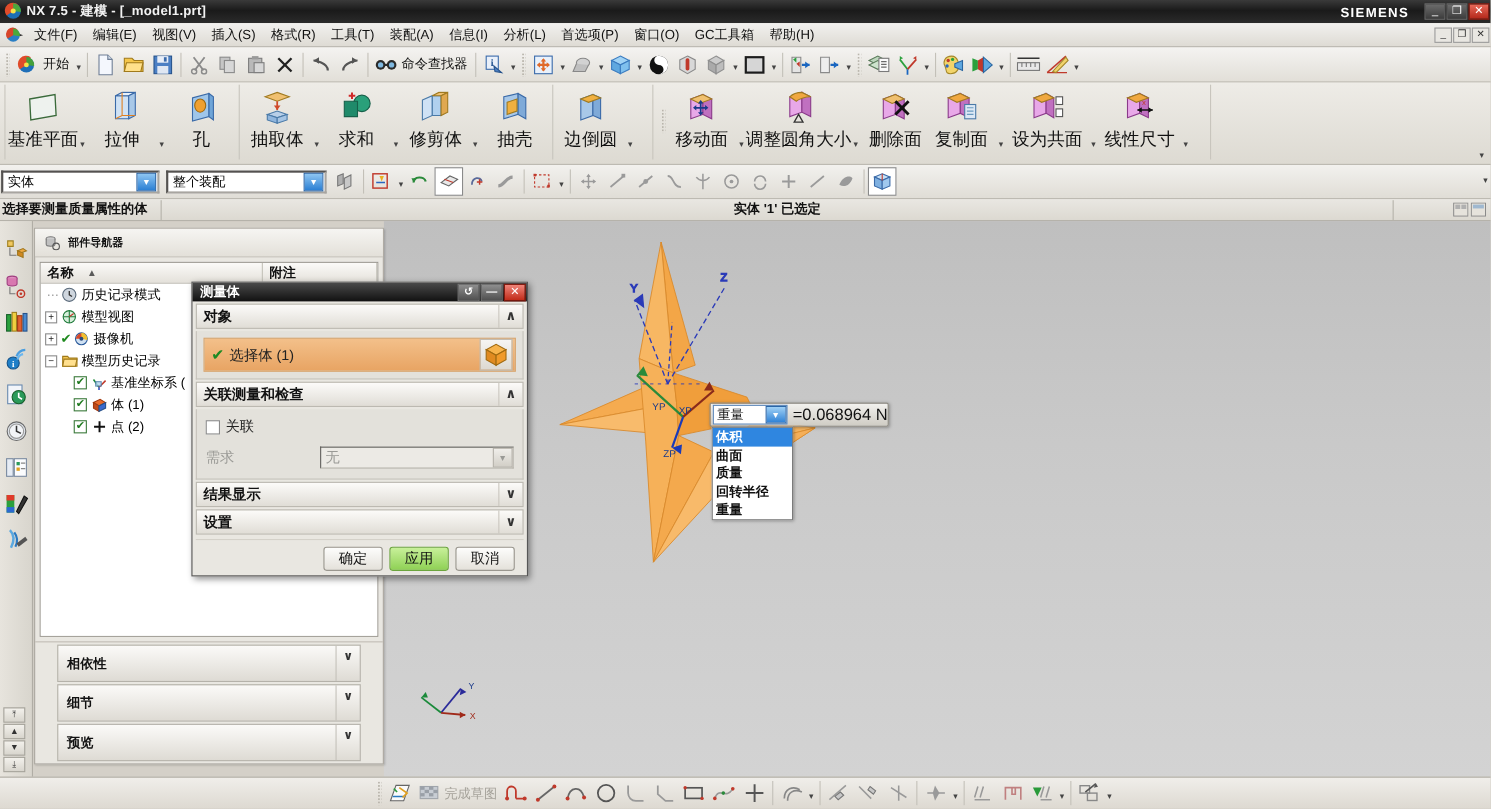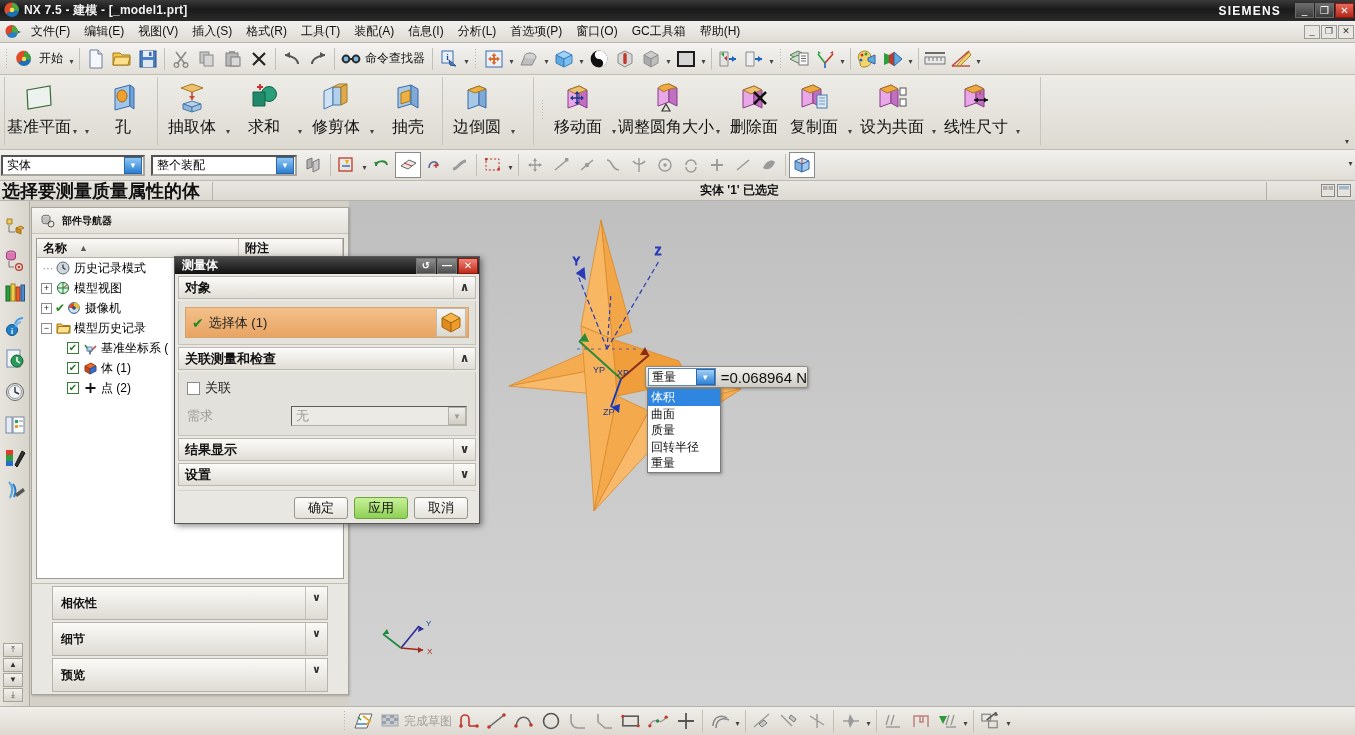--- a/index.html
+++ b/index.html
@@ -82,21 +82,21 @@
      background:linear-gradient(to bottom,#8fc6f2,#2a7fd4);
      border:1px solid #2a66a8; display:flex;align-items:center;justify-content:center;
      color:#fff;font-size:8px;}
 
   
   .cuebar{
     position:absolute; left:0; top:181px; width:1355px; height:20px;
     background:linear-gradient(to bottom,#e9e7e2,#dcd9d1);
     border-bottom:1px solid #b5b2aa; display:flex; align-items:center;
   }
-  .cue-left{ font-size:18px; font-weight:bold; color:#111; padding-left:2px;
+  .cue-left{ font-size:12px; font-weight:bold; color:#111; padding-left:2px;
              white-space:nowrap; }
   .cue-sep{ width:1px;height:18px;background:#b5b2aa;}
   .cue-mid{ flex:1; text-align:center; font-size:12px; font-weight:bold; color:#111;}
   .cue-right{ width:88px; display:flex; align-items:center; justify-content:flex-end;
               padding-right:4px; gap:2px;}
 
   
   .resbar{
     position:absolute; left:0; top:201px; width:30px; height:505px;
     background:linear-gradient(to right,#e7e4dd,#d8d5cd);
@@ -209,21 +209,21 @@
      background:linear-gradient(to bottom,#9fd0f5,#2f82d6); border:1px solid #2a66a8;
      display:flex;align-items:center;justify-content:center;color:#fff;font-size:8px;}
   .hud-val{ font-size:15px; color:#111; margin-left:5px; white-space:nowrap;}
 
   .hud-list{
     position:absolute; left:647px; top:388px; width:74px;
     background:#fff; border:1px solid #7b7b7b; box-shadow:1px 1px 3px rgba(0,0,0,.35);
     z-index:40;
   }
   .hud-list div{ height:16.5px; font-size:12px; color:#111; padding-left:3px;
-     line-height:16.5px; white-space:nowrap;}
+     line-height:16.5px; white-space:nowrap;font-weight:bold;}
   .hud-list div.sel{ background:#2f86e0; color:#fff; }
 
   
   .botbar{
     position:absolute; left:0; top:706px; width:1355px; height:29px;
     background:linear-gradient(to bottom,#f0eeea,#ddd9d1);
     border-top:1px solid #b5b2aa; display:flex; align-items:center; padding-left:340px;
   }
   .bico{ width:27px;height:25px;display:flex;align-items:center;justify-content:center;
      border:1px solid transparent;}
@@ -503,20 +503,31 @@
     <div class="rgroup">
       <div class="ritem">
         <span class="ico">
           <svg width="34" height="30" viewBox="0 0 34 30">
               <path d="M5 7 L28 3 L29 22 L6 26 Z" fill="#eef2ee" stroke="#3a6a3a" stroke-width="1.2"></path>
             </svg>
         </span>
         <span class="lab">基准平面</span>
       </div>
       <div class="rcaret">▾</div>
+      <div class="ritem">
+        <span class="ico">
+          <svg width="34" height="30" viewBox="0 0 34 30">
+              <path d="M11 4 L23 4 L23 25 L11 25 Z" fill="#cfe2f5" stroke="#3a6aa8"></path>
+              <path d="M11 4 L17 1 L29 1 L23 4 Z" fill="#e8f1fb" stroke="#3a6aa8"></path>
+              <path d="M23 4 L29 1 L29 22 L23 25 Z" fill="#a8c8e8" stroke="#3a6aa8"></path>
+              <path d="M17 1 L17 22 M11 25 L17 22 L29 22" stroke="#e08020" fill="none"></path>
+            </svg>
+        </span>
+        <span class="lab">拉伸</span>
+      </div>
       <div class="rcaret">▾</div>
       <div class="ritem">
         <span class="ico">
           <svg width="34" height="30" viewBox="0 0 34 30">
               <path d="M9 6 L24 2 L24 23 L9 27 Z" fill="#9fc6ea" stroke="#3a6aa8"></path>
               <path d="M24 2 L28 5 L28 26 L24 23 Z" fill="#6fa5d8" stroke="#3a6aa8"></path>
               <ellipse cx="16" cy="13" rx="5" ry="6" fill="#f0a030" stroke="#a06a10"></ellipse>
             </svg>
         </span>
         <span class="lab">孔</span>

